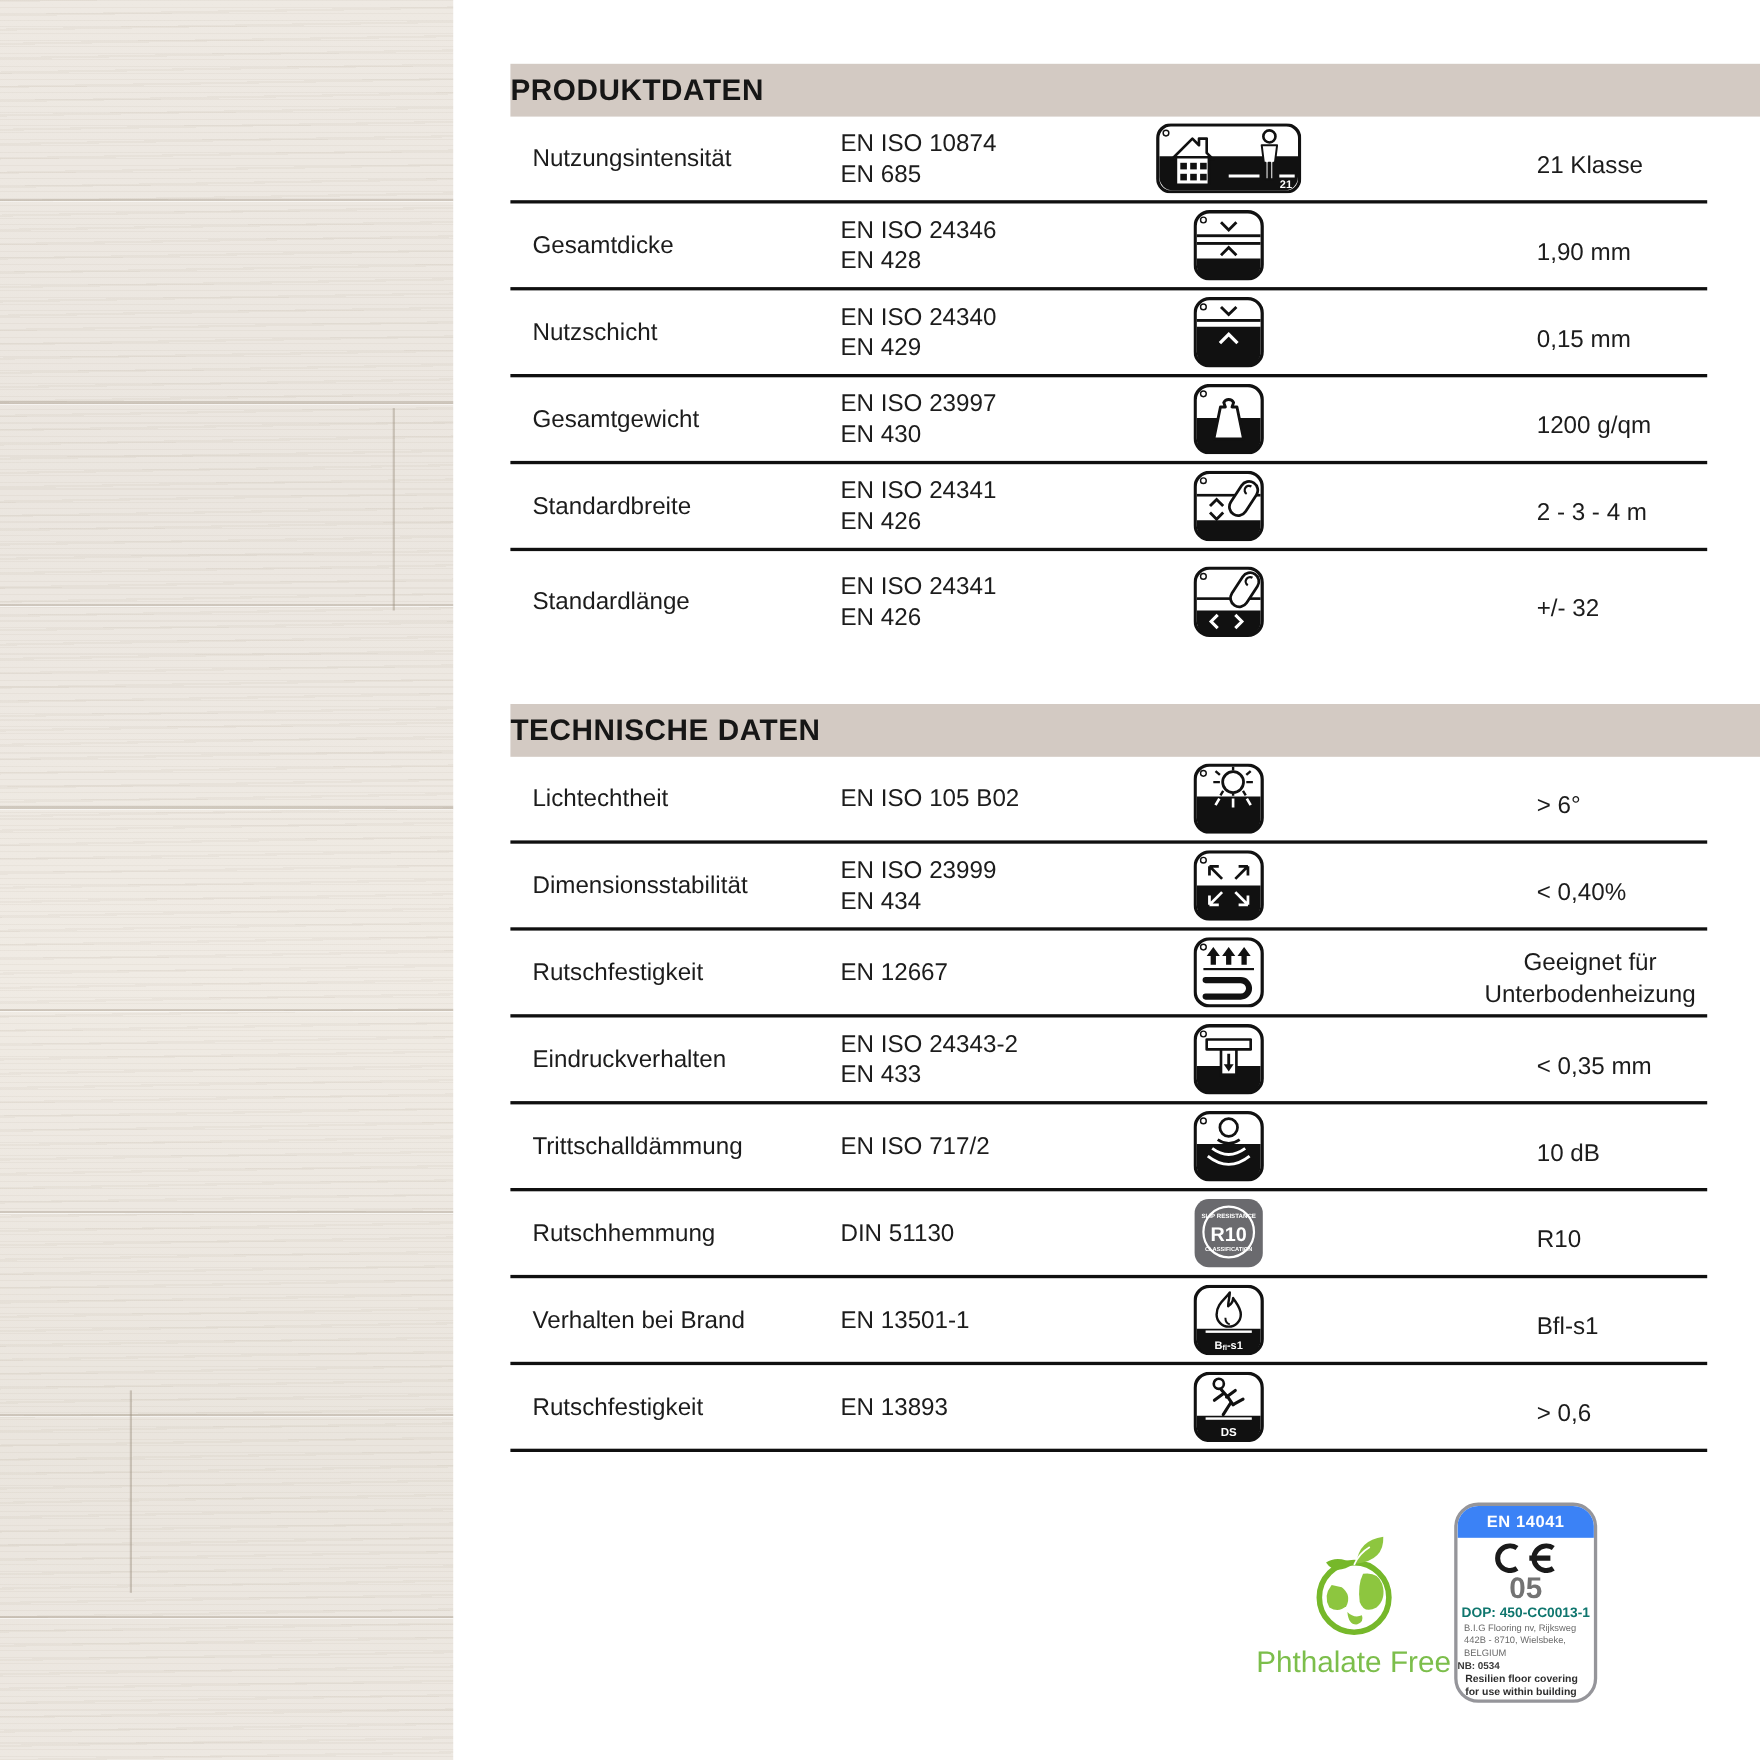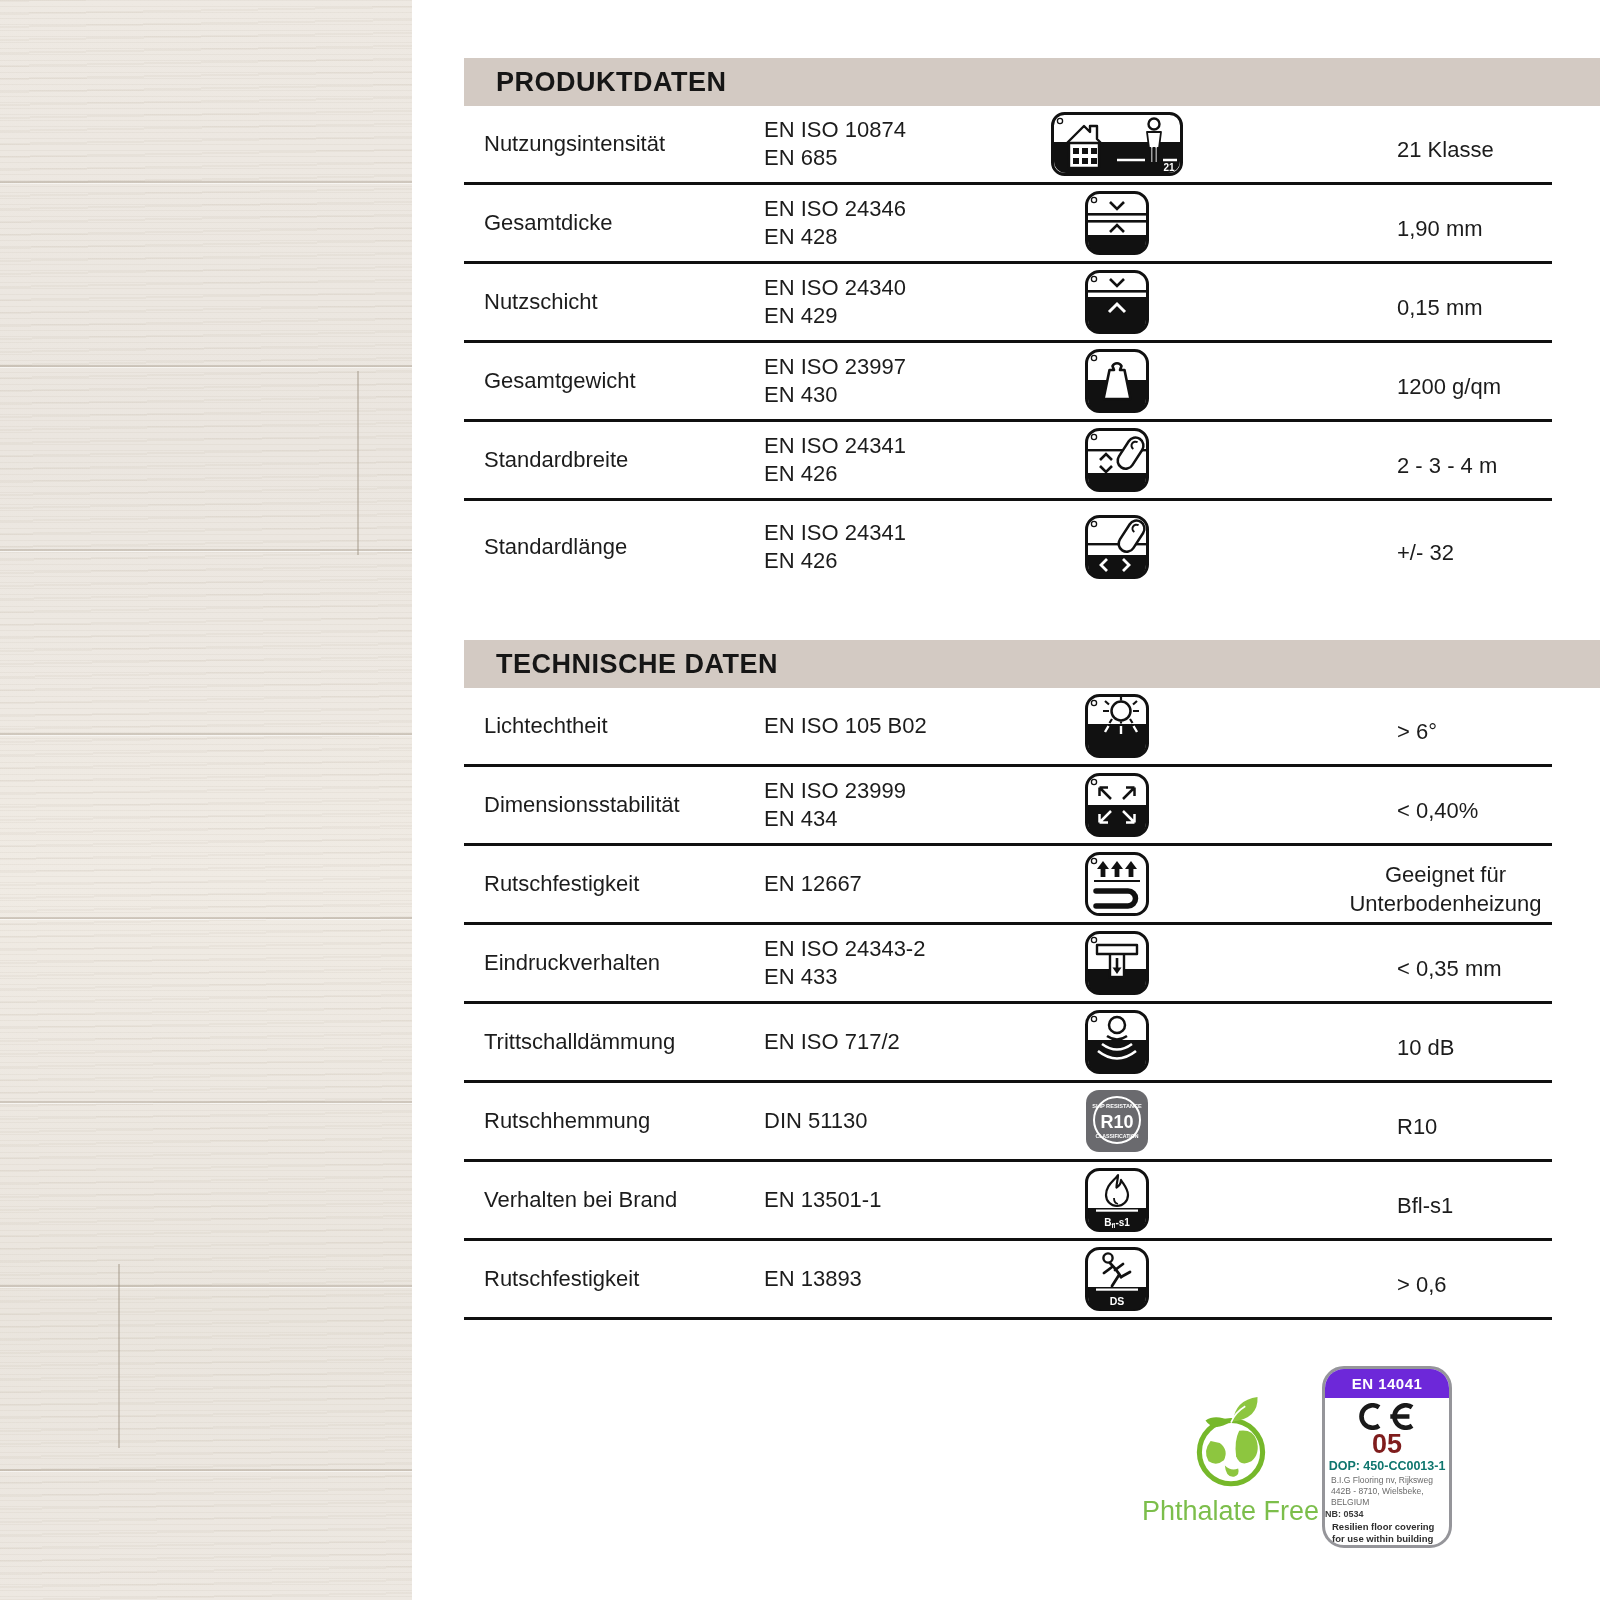--- a/index.html
+++ b/index.html
@@ -17,21 +17,21 @@
   }
   .joint{position:absolute;width:2px;background:rgba(152,140,125,.42);}
   .j1{left:357px;top:371px;height:184px;}
   .j2{left:118px;top:1264px;height:184px;}
 
   
   .bar{
     position:absolute;left:464px;right:0;height:48px;background:#D3CAC3;
     display:flex;align-items:center;
   }
-  .bar span{font-size:27px;font-weight:bold;letter-spacing:.5px;padding-left:32px;color:#161616;}
+  .bar span{font-size:27px;font-weight:bold;letter-spacing:.5px;color:#161616;}
   .bar-pd{top:58px;} .bar-td{top:640px;}
 
   
   .tbl{position:absolute;left:464px;width:1088px;}
   .tbl-pd{top:106px;} .tbl-td{top:688px;}
   .row{height:79px;box-sizing:border-box;border-bottom:3px solid #101010;
        display:grid;grid-template-columns:300px 250px 205px 333px;align-items:center;}
   .tbl-pd .row:last-child{border-bottom:none;height:92px;}
   .c{font-size:22px;line-height:1.27;}
   .lbl{padding-left:20px;}
@@ -42,24 +42,24 @@
   .pict{width:64px;height:64px;display:block;}
   .pict.wide{width:134px;height:64px;}
 
   
   .pf{position:absolute;left:1128px;top:1392px;width:205px;text-align:center;}
   .pf svg{width:102px;height:102px;display:block;margin:0 auto;}
   .pf-label{margin-top:2px;font-size:27px;color:#7CBE4B;}
 
   .ce{position:absolute;left:1322px;top:1366px;width:130px;height:182px;
       border:3px solid #95959A;border-radius:22px;overflow:hidden;background:#fff;box-sizing:border-box;}
-  .ce-top{height:29px;background:#6d28d9;color:#fff;font-size:15px;font-weight:bold;
+  .ce-top{height:29px;background:#3b82f6;color:#fff;font-size:15px;font-weight:bold;
           display:flex;align-items:center;justify-content:center;letter-spacing:.5px;}
   .ce-mark{display:block;width:66px;height:27px;margin:5px auto 0;}
-  .ce-year{text-align:center;font-size:27px;font-weight:bold;line-height:1.05;color:#7f1d1d;}
+  .ce-year{text-align:center;font-size:27px;font-weight:bold;line-height:1.05;color:#737373;}
   .ce-dop{text-align:center;font-size:12.5px;font-weight:bold;color:#0f766e;margin-top:1px;}
   .ce-addr{font-size:8.5px;color:#6a6a6a;line-height:1.25;padding:2px 6px 0;}
   .ce-nb{font-size:9px;font-weight:bold;color:#3a3a3a;margin-top:2px;}
   .ce-desc{font-size:9.5px;font-weight:bold;color:#2e2e2e;line-height:1.2;padding:2px 7px 0;}
 </style>
 </head>
 <body>
 
 <svg width="0" height="0" style="position:absolute" aria-hidden="true">
   <defs>

